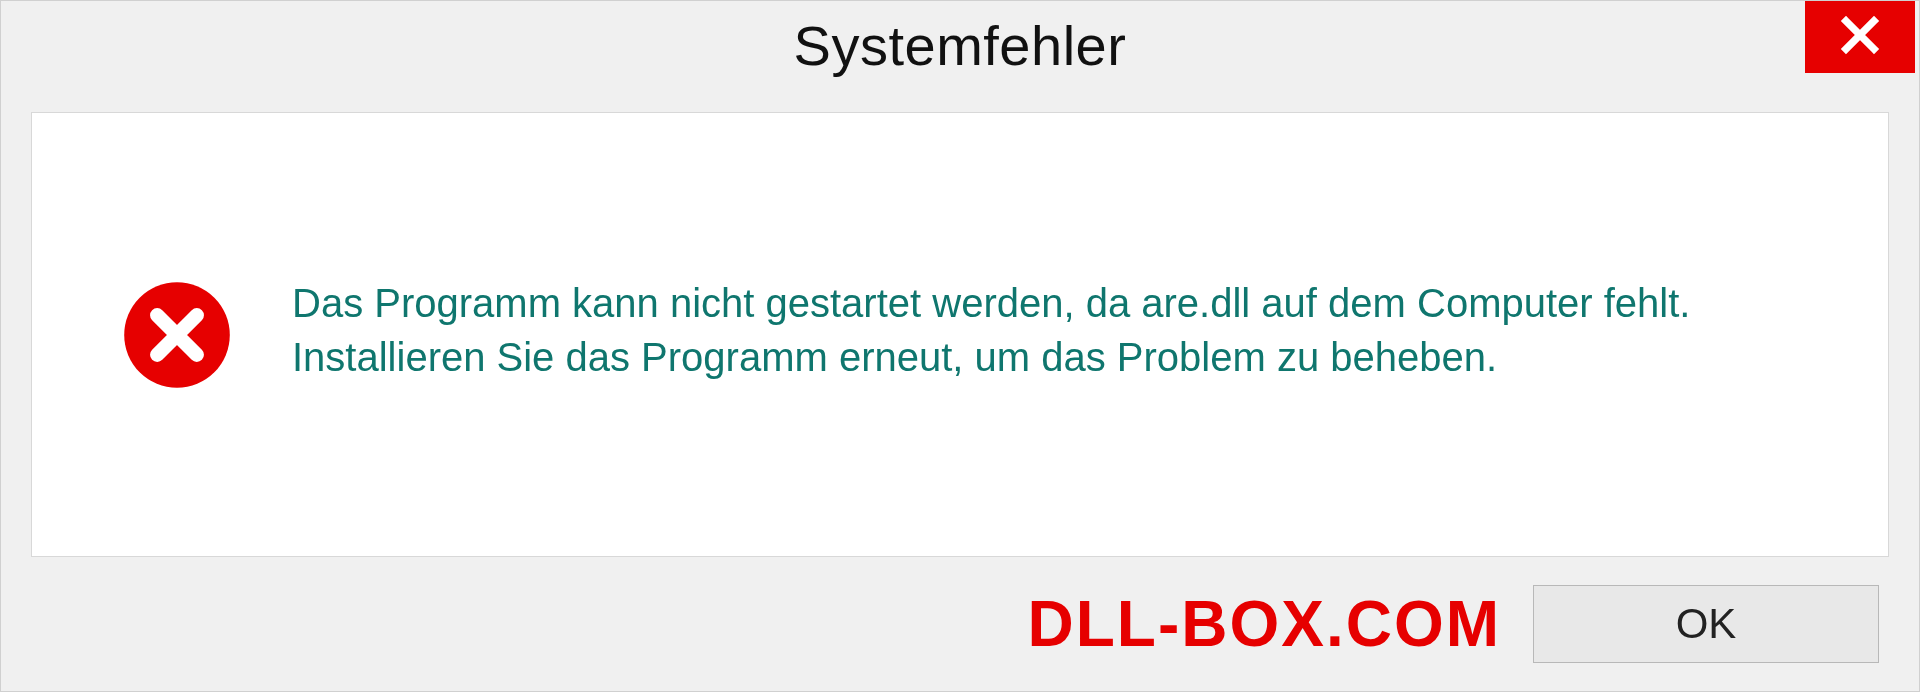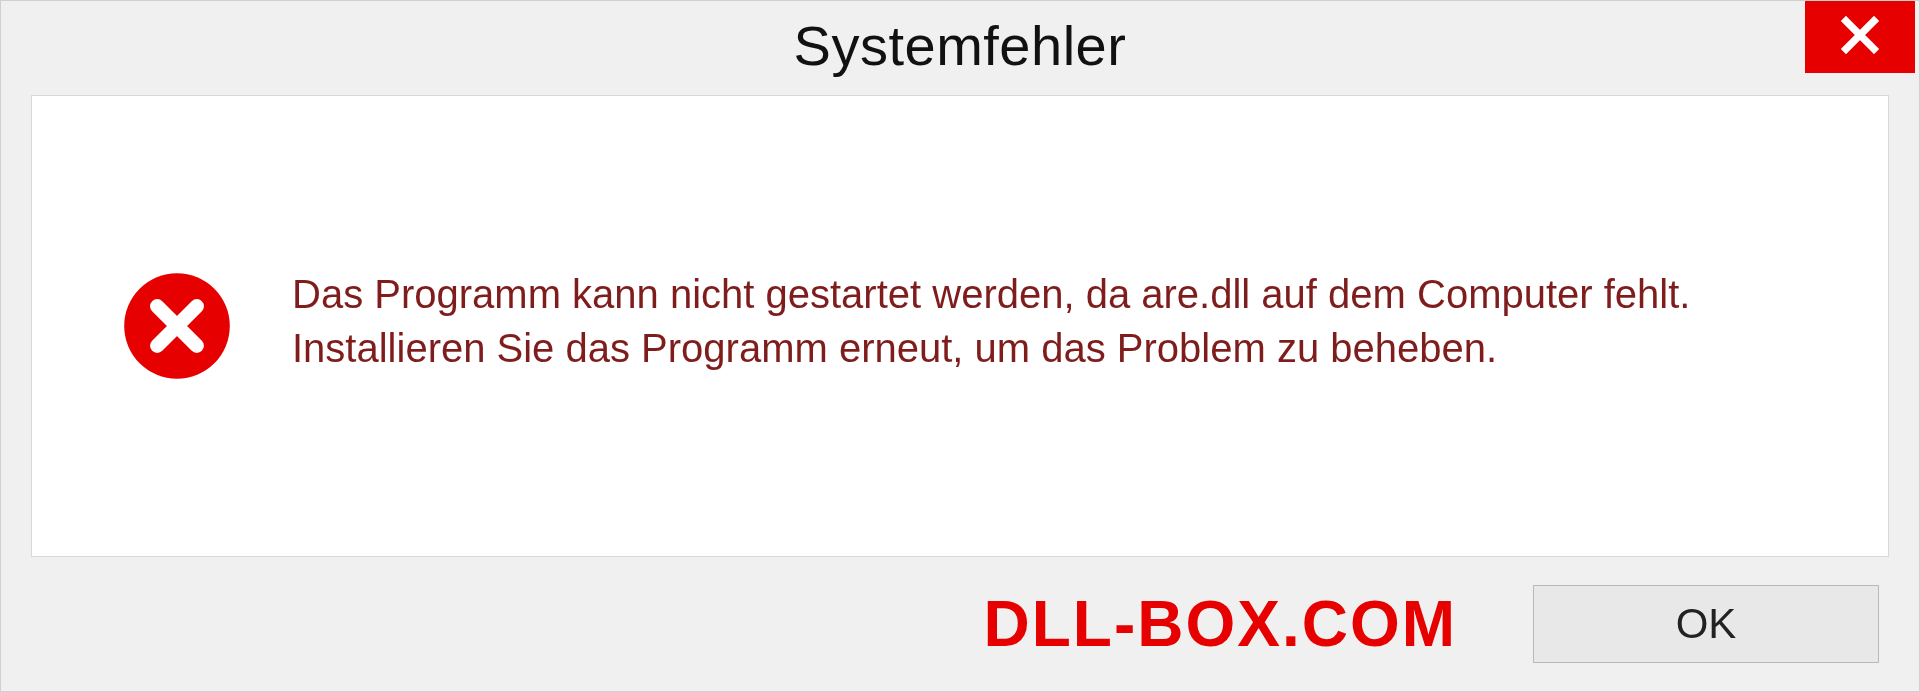--- a/index.html
+++ b/index.html
@@ -21,21 +21,21 @@
       background: #f0f0f0;
       border: 1px solid #d0d0d0;
       display: flex;
       flex-direction: column;
     }
     .titlebar {
       display: flex;
       align-items: flex-start;
       justify-content: center;
       position: relative;
-      height: 94px;
+      height: 111px;
     }
     .title {
       font-size: 56px;
       color: #111;
       font-weight: 400;
       padding-top: 12px;
       letter-spacing: 0.5px;
     }
     .close-btn {
       position: absolute;
@@ -67,30 +67,30 @@
       flex-shrink: 0;
     }
     .error-icon svg {
       width: 110px;
       height: 110px;
       display: block;
     }
     .message {
       font-size: 40px;
       line-height: 1.35;
-      color: #7f1d1d;
+      color: #0f766e;
       font-weight: 400;
       padding-bottom: 10px;
     }
     .footer {
       display: flex;
       align-items: center;
       justify-content: flex-end;
       padding: 28px 40px 28px 30px;
-      gap: 76px;
+      gap: 32px;
     }
     .brand {
       font-size: 64px;
       font-weight: 800;
       color: #e60000;
       letter-spacing: 2px;
       line-height: 1;
       font-family: Arial, "Arial Black", sans-serif;
     }
     .ok-btn {

